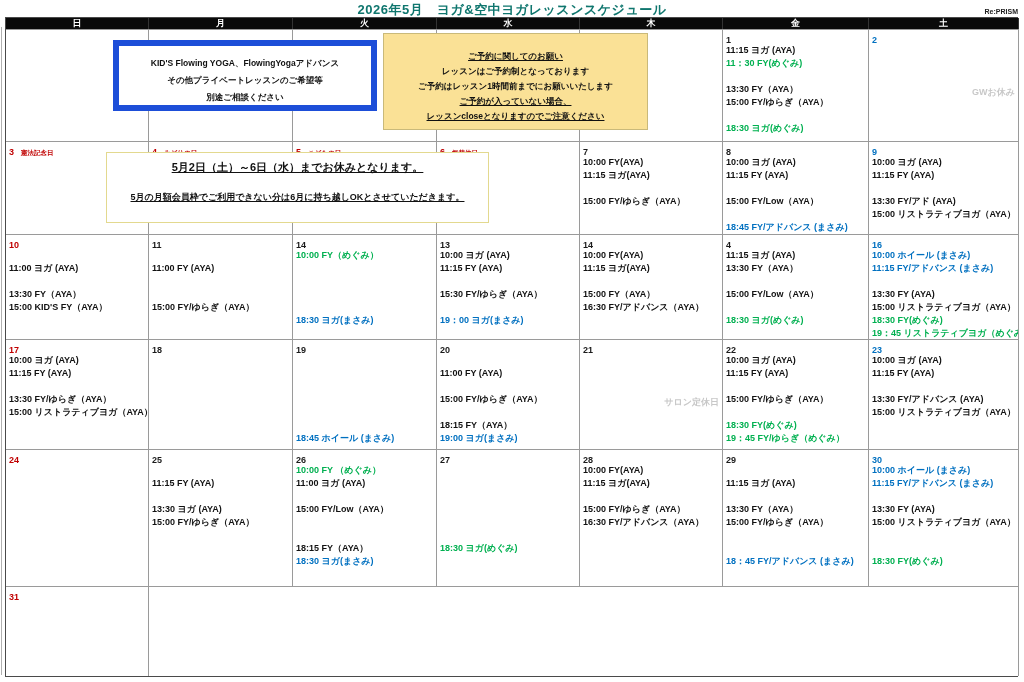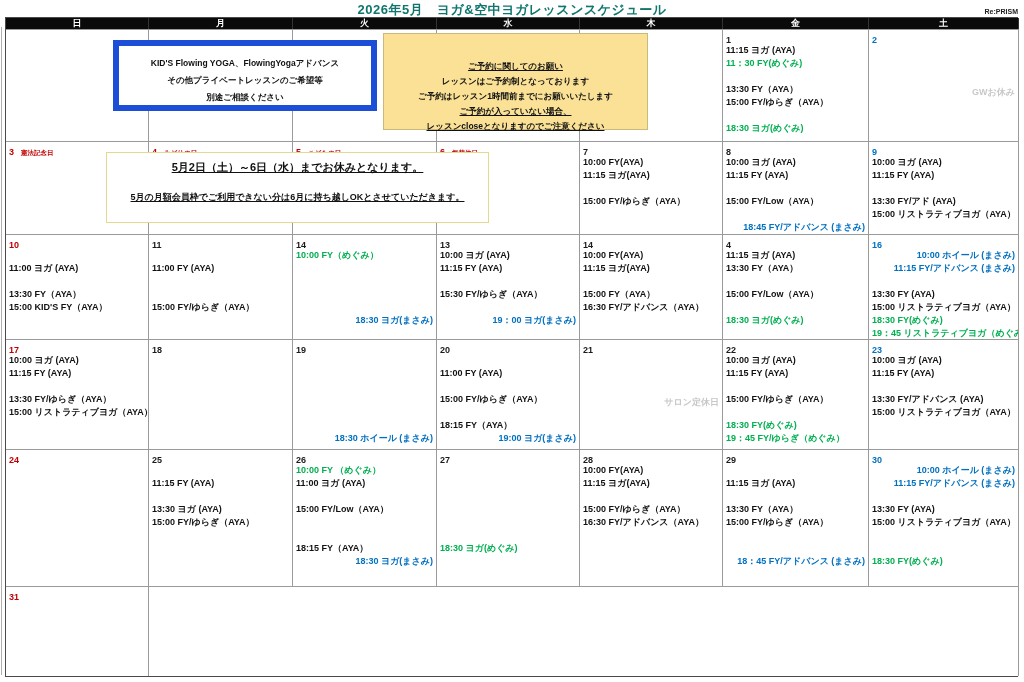--- a/index.html
+++ b/index.html
@@ -21,28 +21,28 @@
   .cell { border-right:1px solid #9a9a9a; border-top:1px solid #9a9a9a;
           padding:1px 3px; overflow:hidden; box-sizing:border-box; background:#fff; }
   .dline { height:13px; line-height:13px; white-space:nowrap; }
   .dnum { font-size:9px; font-weight:bold; color:#1a1a1a; }
   .dnum.red { color:#c00000; }
   .dnum.blue { color:#0070c0; }
   .hol { font-size:6.5px; font-weight:bold; color:#c00000; margin-left:7px; }
   .line { font-size:9px; font-weight:bold; line-height:13px; height:13px;
           white-space:nowrap; color:#111; }
   .line.g { color:#00b050; }
-  .line.b { color:#0070c0;text-align:right; }
+  .line.b { color:#0070c0; }
   .centerlab { margin-top:42px; text-align:right; font-size:9px; font-weight:bold; color:#c8c8c8; }
 
   .notebox { position:absolute; box-sizing:border-box; text-align:center; font-weight:bold; color:#111; }
   .note-private { left:113px; top:40px; width:264px; height:71px; background:#fff;
                   border:6px solid #1d4ed8; font-size:8.5px; line-height:17px; padding-top:9px; }
   .note-booking { left:383px; top:33px; width:265px; height:97px; background:#fae196;
-                  border:1px solid #c9b97a; font-size:8.5px; line-height:15px; padding-top:25px; }
+                  border:1px solid #c9b97a; font-size:8.5px; line-height:15px; padding-top:15px; }
   .note-gw { left:106px; top:152px; width:383px; height:71px; background:#fff;
              border:1px solid #e3d98f; font-size:9px; line-height:15px; padding-top:7px; }
   .u { text-decoration:underline; }
   .big { font-size:11px; }
   .nline { display:block; }
 </style>
 </head>
 <body>
 
 <div class="page">
@@ -196,21 +196,21 @@
         <div class="dline"><span class="dnum ">18</span></div>
       </div>
       <div class="cell">
         <div class="dline"><span class="dnum ">19</span></div>
         <div class="line ">&nbsp;</div>
         <div class="line ">&nbsp;</div>
         <div class="line ">&nbsp;</div>
         <div class="line ">&nbsp;</div>
         <div class="line ">&nbsp;</div>
         <div class="line ">&nbsp;</div>
-        <div class="line b">18:30 ホイール (まさみ)</div>
+        <div class="line b">18:45 ホイール (まさみ)</div>
       </div>
       <div class="cell">
         <div class="dline"><span class="dnum ">20</span></div>
         <div class="line ">&nbsp;</div>
         <div class="line ">11:00 FY (AYA)</div>
         <div class="line ">&nbsp;</div>
         <div class="line ">15:00 FY/ゆらぎ（AYA）</div>
         <div class="line ">&nbsp;</div>
         <div class="line ">18:15 FY（AYA）</div>
         <div class="line b">19:00 ヨガ(まさみ)</div>

